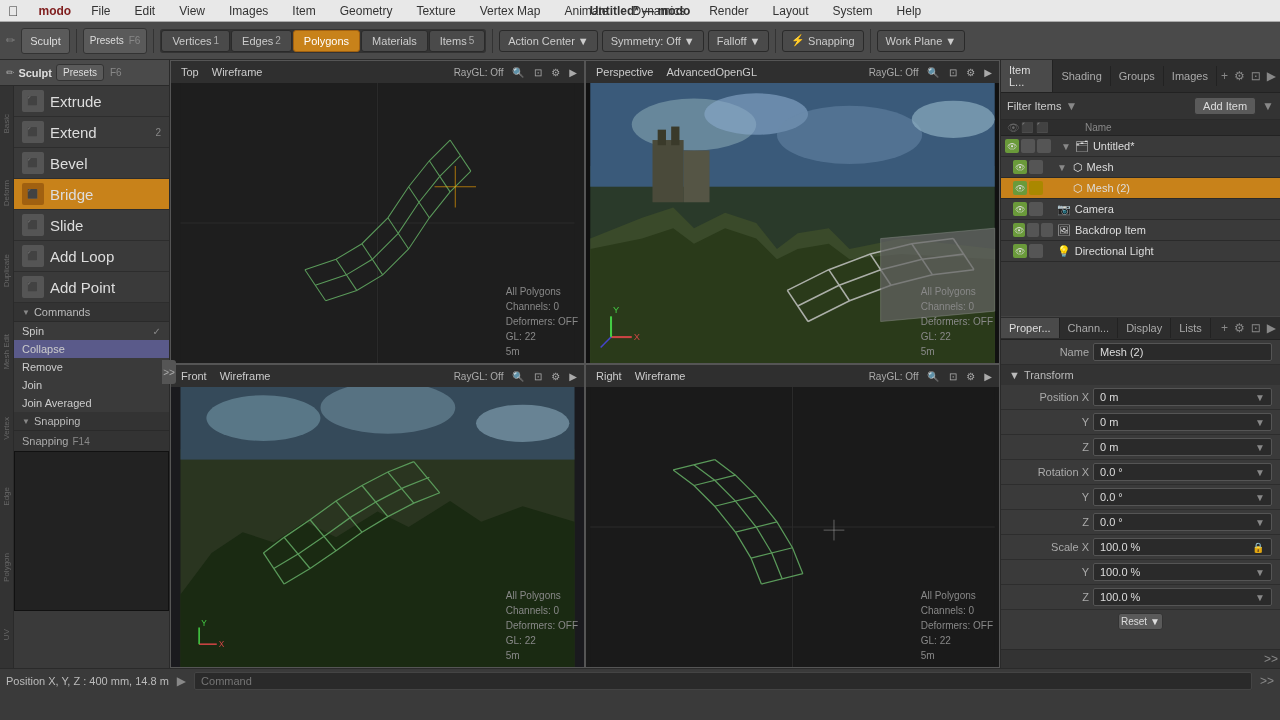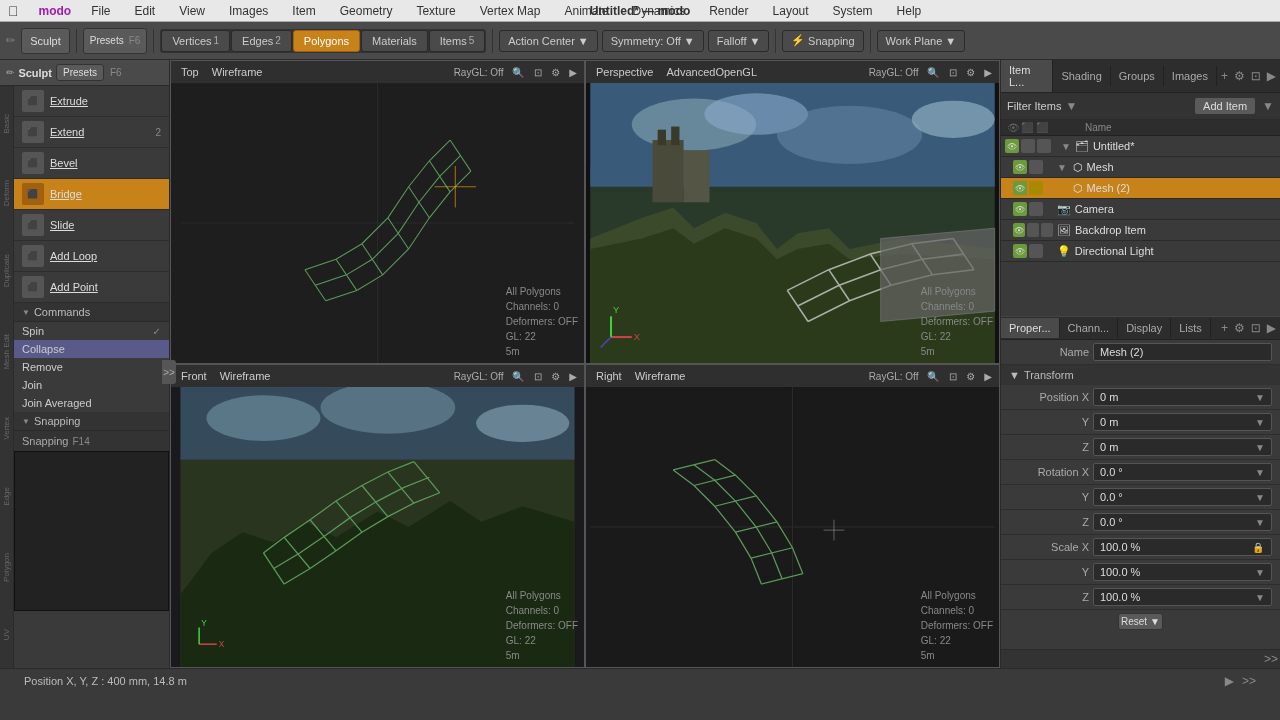--- a/index.html
+++ b/index.html
@@ -1,21 +1,21 @@
 <!DOCTYPE html>
 <html><head>
   <meta charset="utf-8">
   <style>
     * { margin: 0; padding: 0; box-sizing: border-box; }
     body { width: 1280px; height: 720px; overflow: hidden; background: #3a3a3a; font-family: 'Helvetica Neue', Helvetica, Arial, sans-serif; font-size: 11px; color: #ddd; }
 
     
     #menubar { width: 100%; height: 22px; background: #e8e8e8; display: flex; align-items: center; padding: 0 8px; gap: 16px; border-bottom: 1px solid #aaa; }
     #menubar .apple { font-size: 14px; color: #333; margin-right: 4px; }
-    #menubar .app-name { font-weight: bold; color: #a21caf; font-size: 12px; }
+    #menubar .app-name { font-weight: bold; color: #7f1d1d; font-size: 12px; }
     #menubar .menu-item { font-size: 12px; color: #333; cursor: pointer; padding: 2px 4px; }
     #title-bar { position: absolute; top: 0; left: 0; right: 0; height: 22px; display: flex; align-items: center; justify-content: center; pointer-events: none; }
     #title-bar span { font-size: 12px; color: #333; font-weight: bold; }
 
     
     #toolbar { width: 100%; height: 38px; background: #4a4a4a; display: flex; align-items: center; padding: 0 6px; gap: 4px; border-bottom: 1px solid #2a2a2a; }
     .toolbar-btn { background: #5a5a5a; border: 1px solid #333; border-radius: 3px; color: #ddd; padding: 3px 8px; font-size: 11px; cursor: pointer; display: flex; align-items: center; gap: 3px; height: 26px; }
     .toolbar-separator { width: 1px; height: 24px; background: #333; margin: 0 2px; }
     .mode-btn { background: #4a4a4a; border: 1px solid #2a2a2a; border-radius: 3px; color: #ccc; padding: 2px 10px; font-size: 11px; cursor: pointer; height: 22px; display: flex; align-items: center; }
     .mode-btn.active { background: #c8821a; color: white; border-color: #a06010; }
@@ -30,21 +30,21 @@
     #left-panel { width: 170px; min-width: 170px; background: #3a3a3a; border-right: 1px solid #2a2a2a; display: flex; flex-direction: column; }
     #sculpt-header { background: #4a4a4a; padding: 4px 6px; display: flex; align-items: center; gap: 4px; border-bottom: 1px solid #2a2a2a; }
     .panel-header-label { font-size: 11px; color: #ddd; font-weight: bold; }
     .header-icon { font-size: 10px; color: #aaa; }
     .presets-btn { background: #5a5a5a; border: 1px solid #333; border-radius: 3px; color: #ddd; padding: 2px 6px; font-size: 10px; cursor: pointer; }
     .f-key { color: #888; font-size: 10px; margin-left: 2px; }
 
     .tool-item { display: flex; align-items: center; gap: 6px; padding: 4px 8px; cursor: pointer; border-bottom: 1px solid #2d2d2d; }
     .tool-item.active { background: #c8821a; }
     .tool-icon { width: 22px; height: 22px; background: #555; border-radius: 2px; display: flex; align-items: center; justify-content: center; font-size: 9px; color: #ddd; }
-    .tool-name { font-size: 11px; color: #ddd; text-decoration: underline; }
+    .tool-name { font-size: 15px; color: #ddd; }
     .tool-shortcut { font-size: 10px; color: #888; margin-left: auto; }
 
     .section-header { background: #333; padding: 3px 8px; font-size: 11px; color: #bbb; border-bottom: 1px solid #2a2a2a; display: flex; align-items: center; gap: 4px; }
     .section-chevron { font-size: 8px; color: #888; }
 
     .command-item { display: flex; align-items: center; padding: 3px 8px; cursor: pointer; }
     .command-name { font-size: 11px; color: #ccc; }
 
     
     #viewport-area { flex: 1; display: grid; grid-template-columns: 1fr 1fr; grid-template-rows: 1fr 1fr; background: #222; }
@@ -91,21 +91,21 @@
 
     #props-content { flex: 1; overflow-y: auto; background: #3a3a3a; }
     .prop-section { border-bottom: 1px solid #2a2a2a; }
     .prop-section-header { background: #333; padding: 4px 8px; font-size: 11px; color: #bbb; display: flex; align-items: center; gap: 4px; cursor: pointer; }
     .prop-row { display: flex; align-items: center; padding: 3px 8px; border-bottom: 1px solid #2d2d2d; gap: 4px; }
     .prop-label { font-size: 11px; color: #aaa; min-width: 80px; text-align: right; }
     .prop-value { flex: 1; background: #2a2a2a; border: 1px solid #555; border-radius: 2px; padding: 2px 6px; font-size: 11px; color: #ddd; }
     .prop-arrow { color: #888; font-size: 10px; cursor: pointer; }
 
     
-    #statusbar { height: 24px; background: #3a3a3a; border-top: 1px solid #2a2a2a; display: flex; align-items: center; padding: 0 24px; gap: 8px; }
+    #statusbar { height: 24px; background: #3a3a3a; border-top: 1px solid #2a2a2a; display: flex; align-items: center; padding: 0 6px; gap: 8px; }
     #statusbar .status-text { font-size: 11px; color: #bbb; }
     .cmd-input { flex: 1; background: #2a2a2a; border: 1px solid #444; border-radius: 2px; padding: 2px 6px; font-size: 11px; color: #ddd; }
 
     
     .vp-top .vp-content { background: #1e1e1e; }
     .vp-perspective .vp-content { background: #111; }
     .vp-front .vp-content { background: #1a1a1e; }
     .vp-right .vp-content { background: #1a1a1a; }
 
     
@@ -705,14 +705,15 @@
       <span style="font-size:12px;color:#888;cursor:pointer;">&gt;&gt;</span>
     </div>
 
   </div>
 
 </div>
 
 <div id="statusbar">
   <span class="status-text">Position X, Y, Z :  400 mm, 14.8 m</span>
   <span style="margin-left:auto;font-size:12px;color:#888;cursor:pointer;">▶</span>
+  <input type="text" class="cmd-input" placeholder="Command" style="">
   <span style="font-size:12px;color:#888;cursor:pointer;">&gt;&gt;</span>
 </div>
 
 </body></html>

